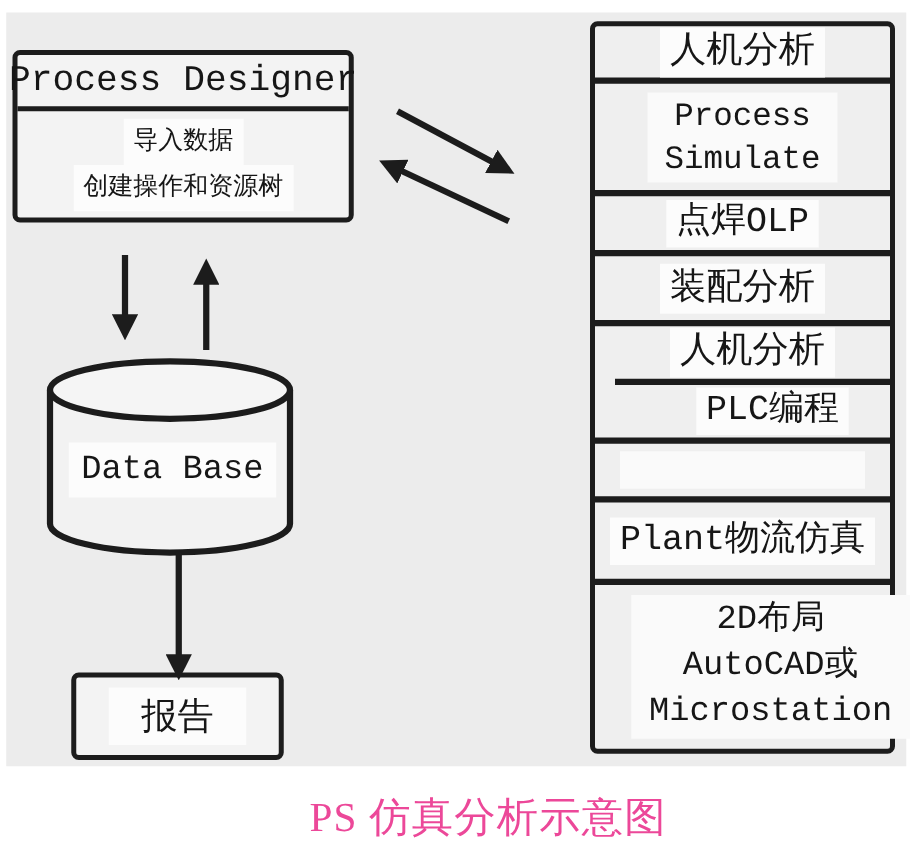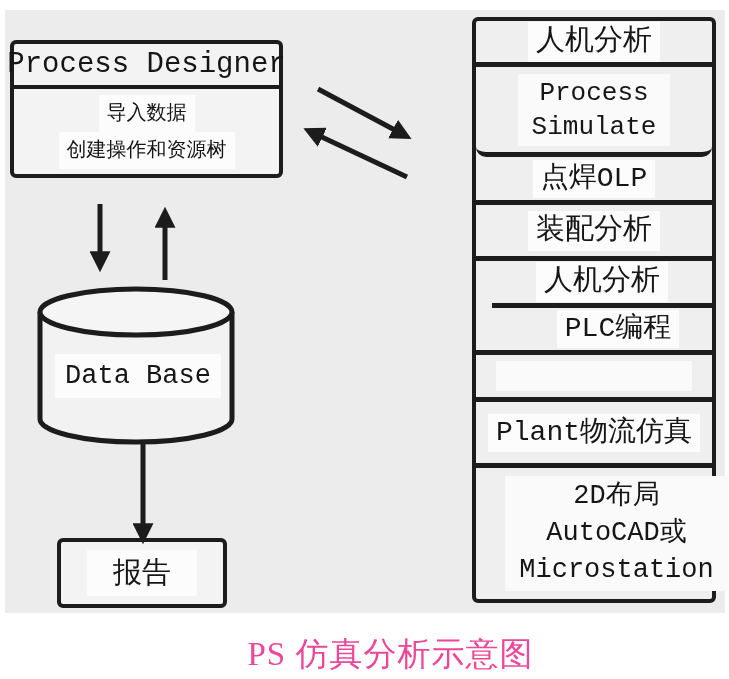--- a/index.html
+++ b/index.html
@@ -45,21 +45,21 @@
   
   .right-col {
     left:472px; top:17px; width:244px; height:586px;
     display:flex; flex-direction:column; background:#efefef;
   }
   .rrow {
     box-sizing:border-box; border-bottom:5px solid #1c1c1c;
     display:flex; flex-direction:column; align-items:center; justify-content:center;
   }
   .rrow:last-child { border-bottom:none; flex:1;padding-left:45px; }
-  .r1 { height:46px; } .r2 { height:90px;border-radius:10px; } .r3 { height:48px; }
+  .r1 { height:46px; } .r2 { height:90px; } .r3 { height:48px; }
   .r4 { height:56px;justify-content:center; } .r5 { height:47px;margin-left:16px; } .r6 { height:47px;padding-left:48px; }
   .r7 { height:47px; } .r8 { height:66px; }
   .zh   { font-size:29px; line-height:40px; }
   .lat  { font-size:26px; line-height:34px; }
   .mix  { font-size:28px; line-height:38px; }
   .small-lines { font-size:27px; line-height:37px; }
   .multi { display:flex; flex-direction:column; align-items:center; background:#fafafa; padding:2px 14px; }
   .empty-strip { width:196px; height:30px; background:#fafafa; }
   
   .arrows { position:absolute; left:0; top:0; width:729px; height:679px; pointer-events:none; }

